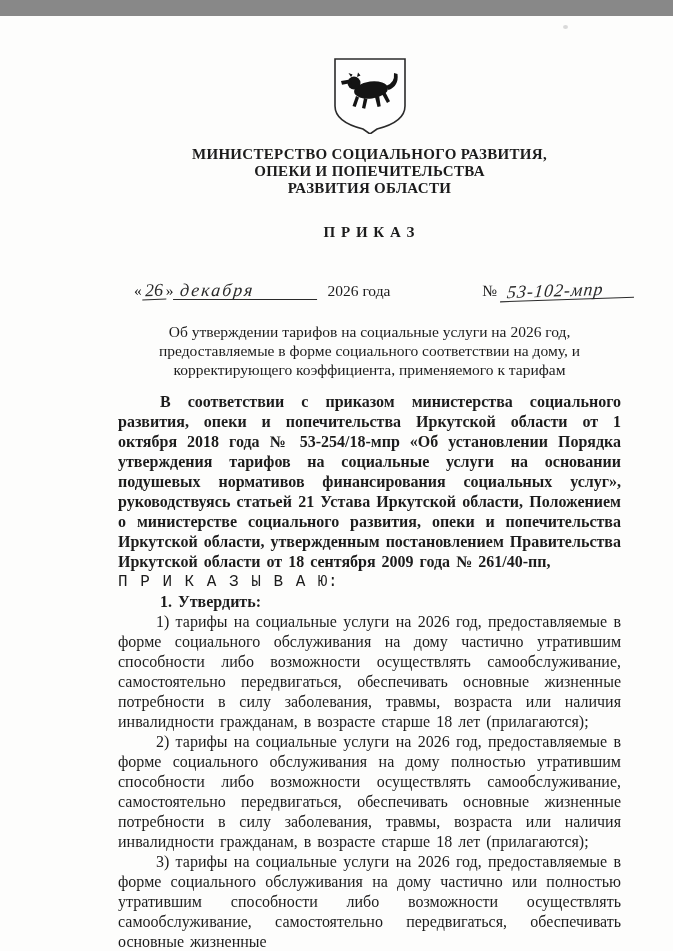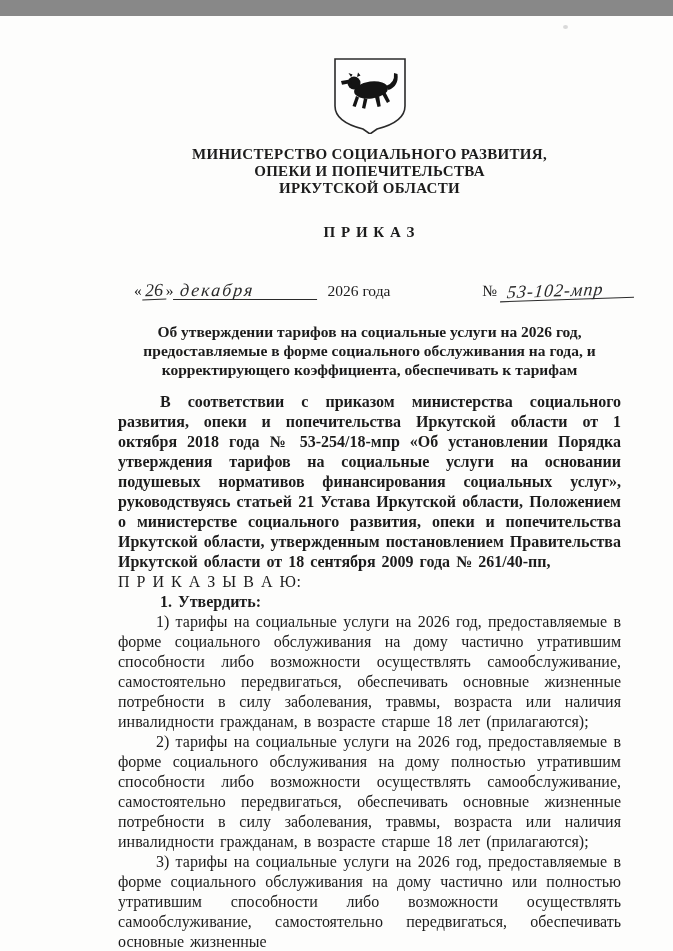--- a/index.html
+++ b/index.html
@@ -76,36 +76,36 @@
     letter-spacing: 1px;
   }
   .num-label { margin-right: 4px; }
   .place {
     text-align: center;
     font-size: 15.5px;
     margin-top: 24px;
   }
   .title {
     text-align: center;
-    font-weight: bold;
+    font-weight: normal;
     font-size: 15.5px;
     line-height: 19px;
     margin-top: 22px;
   }
   .body {
     margin-top: 13px;
     font-size: 16px;
     line-height: 20px;
     text-align: justify;
     word-spacing: 2px;
   }
   .body p { margin: 0; }
   .ind { text-indent: 42px; font-weight: bold; }
   .ind-num { text-indent: 38px; }
-  .cmd { text-indent: 0; letter-spacing: 0.5px; }
+  .cmd { text-indent: 0; letter-spacing: 0.5px; font-family: Liberation Mono, monospace; }
   .scan-edge {
     position: absolute;
     left: 0;
     bottom: 3px;
     width: 100%;
     height: 3px;
     background: #161616;
     transform: rotate(-0.08deg);
   }
   .speck {
@@ -136,21 +136,21 @@
         <path d="M47 41 l2.5 10 3.2 -0.8 -1.5 -9.8 z"></path>
         <path d="M54 38 l5 9 3 -1.8 -4.5 -8.7 z"></path>
         <path d="M58 30 q9 -3 8 -13 l3.5 1 q1.5 12 -9 16 z"></path>
       </g>
     </svg>
   </div>
 
   <div class="header">
     <div>МИНИСТЕРСТВО СОЦИАЛЬНОГО РАЗВИТИЯ,</div>
     <div>ОПЕКИ И ПОПЕЧИТЕЛЬСТВА</div>
-    <div>ИРКУТСКОЙ ОБЛАСТИ</div>
+    <div>РАЗВИТИЯ ОБЛАСТИ</div>
   </div>
 
   <div class="doc-type">П Р И К А З</div>
 
   <div class="date-row">
     <div class="date-left">
       <span>«</span>
       <span class="hw hw-day">26</span>
       <span>»</span>
       <span class="hw hw-month">декабря</span>
@@ -158,22 +158,22 @@
     </div>
     <div class="date-right">
       <span class="num-label">№</span>
       <span class="hw hw-number">53-102-мпр</span>
     </div>
   </div>
 
 
   <div class="title">
     <div>Об утверждении тарифов на социальные услуги на 2026 год,</div>
-    <div>предоставляемые в форме социального обслуживания на года, и</div>
-    <div>корректирующего коэффициента, обеспечивать к тарифам</div>
+    <div>предоставляемые в форме социального соответствии на дому, и</div>
+    <div>корректирующего коэффициента, применяемого к тарифам</div>
   </div>
 
   <div class="body">
     <p class="ind">В соответствии с приказом министерства социального развития, опеки и попечительства Иркутской области от 1 октября 2018 года № 53-254/18-мпр «Об установлении Порядка утверждения тарифов на социальные услуги на основании подушевых нормативов финансирования социальных услуг», руководствуясь статьей 21 Устава Иркутской области, Положением о министерстве социального развития, опеки и попечительства Иркутской области, утвержденным постановлением Правительства Иркутской области от 18 сентября 2009 года № 261/40-пп,</p>
     <p class="cmd">П Р И К А З Ы В А Ю:</p>
     <p class="ind">1.  Утвердить:</p>
     <p class="ind-num">1) тарифы на социальные услуги на 2026 год, предоставляемые в форме социального обслуживания на дому частично утратившим способности либо возможности осуществлять самообслуживание, самостоятельно передвигаться, обеспечивать основные жизненные потребности в силу заболевания, травмы, возраста или наличия инвалидности гражданам, в возрасте старше 18 лет (прилагаются);</p>
     <p class="ind-num">2) тарифы на социальные услуги на 2026 год, предоставляемые в форме социального обслуживания на дому полностью утратившим способности либо возможности осуществлять самообслуживание, самостоятельно передвигаться, обеспечивать основные жизненные потребности в силу заболевания, травмы, возраста или наличия инвалидности гражданам, в возрасте старше 18 лет (прилагаются);</p>
     <p class="ind-num">3) тарифы на социальные услуги на 2026 год, предоставляемые в форме социального обслуживания на дому частично или полностью утратившим способности либо возможности осуществлять самообслуживание, самостоятельно передвигаться, обеспечивать основные жизненные</p>
   </div>

